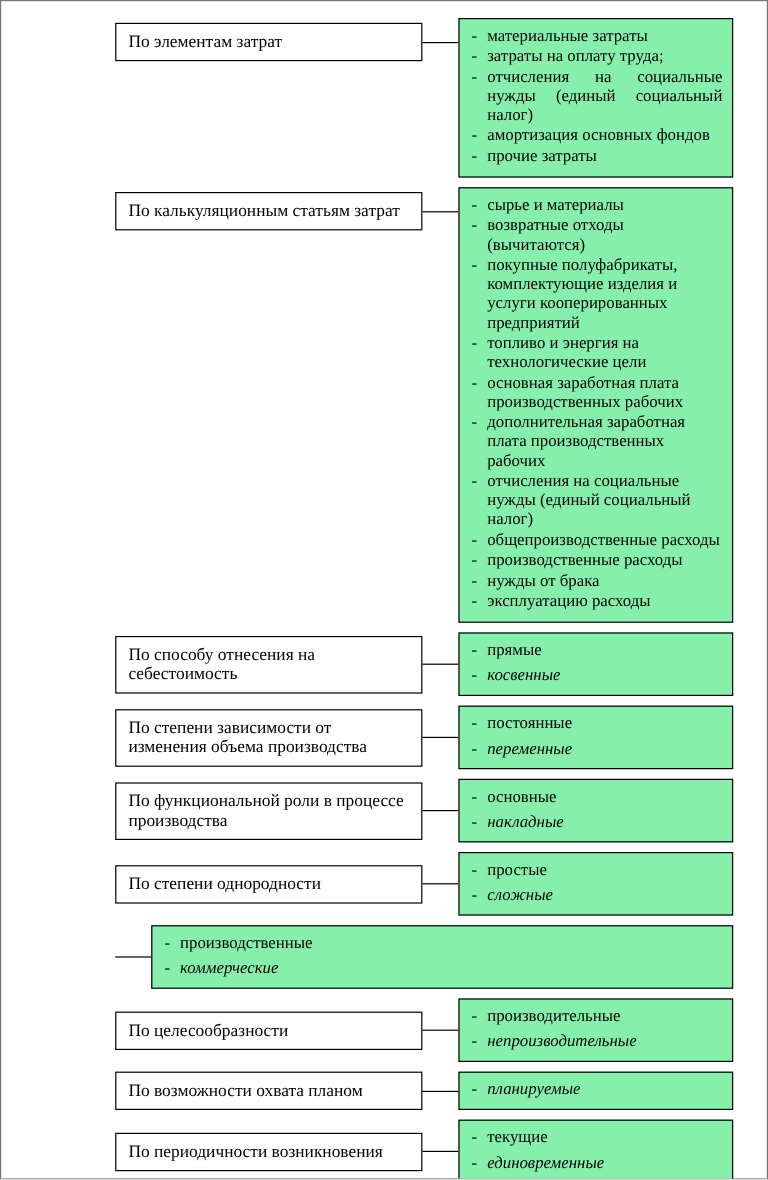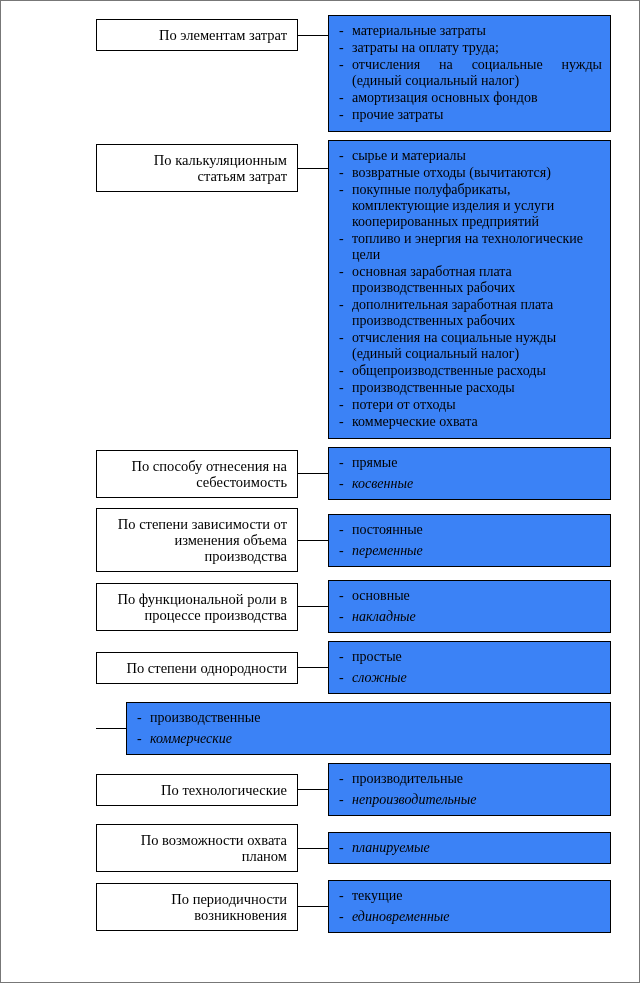--- a/index.html
+++ b/index.html
@@ -29,45 +29,45 @@
   .row.short { align-items: center; }
   .row.tall  { align-items: flex-start; }
   .row.tall .left-group { margin-top: 4px; }
 
   .left-group {
     display: flex;
     align-items: center;
     flex-shrink: 0;
   }
   .left-box {
-    width: 202px;
+    width: 256px;
     box-sizing: border-box;
     border: 1px solid #000000;
     padding: 7px 10px;
-    text-align: right;
+    text-align: left;
     font-size: 14.5px;
     line-height: 16px;
     background: #ffffff;
   }
   .connector {
     width: 30px;
     height: 1px;
     background: #000000;
     flex-shrink: 0;
   }
   .right-box {
     flex: 1;
     box-sizing: border-box;
     border: 1px solid #000000;
     margin: 0;
     padding: 7px 8px 7px 10px;
     list-style: none;
     font-size: 14px;
     line-height: 16px;
-    background: #3b82f6;
+    background: #86efac;
   }
   .right-box li {
     position: relative;
     padding-left: 13px;
     margin-bottom: 1px;
   }
   .right-box li::before {
     content: "-";
     position: absolute;
     left: 0;
@@ -102,22 +102,22 @@
       <ul class="right-box">
         <li>сырье и материалы</li>
         <li>возвратные отходы (вычитаются)</li>
         <li>покупные полуфабрикаты, комплектующие изделия и услуги кооперированных предприятий</li>
         <li>топливо и энергия на технологические цели</li>
         <li>основная заработная плата производственных рабочих</li>
         <li>дополнительная заработная плата производственных рабочих</li>
         <li>отчисления на социальные нужды (единый социальный налог)</li>
         <li>общепроизводственные расходы</li>
         <li>производственные расходы</li>
-        <li>потери от отходы</li>
-        <li>коммерческие охвата</li>
+        <li>нужды от брака</li>
+        <li>эксплуатацию расходы</li>
       </ul>
     </div>
     <div class="row short row-2">
       <div class="left-group">
         <div class="left-box"><span>По способу отнесения на себестоимость</span></div>
         <div class="connector"></div>
       </div>
       <ul class="right-box">
         <li>прямые</li>
         <li>косвенные</li>
@@ -157,21 +157,21 @@
       <div class="left-group">
         <div class="connector"></div>
       </div>
       <ul class="right-box">
         <li>производственные</li>
         <li>коммерческие</li>
       </ul>
     </div>
     <div class="row short row-7">
       <div class="left-group">
-        <div class="left-box"><span>По технологические</span></div>
+        <div class="left-box"><span>По целесообразности</span></div>
         <div class="connector"></div>
       </div>
       <ul class="right-box">
         <li>производительные</li>
         <li>непроизводительные</li>
       </ul>
     </div>
     <div class="row short row-8">
       <div class="left-group">
         <div class="left-box"><span>По возможности охвата планом</span></div>

